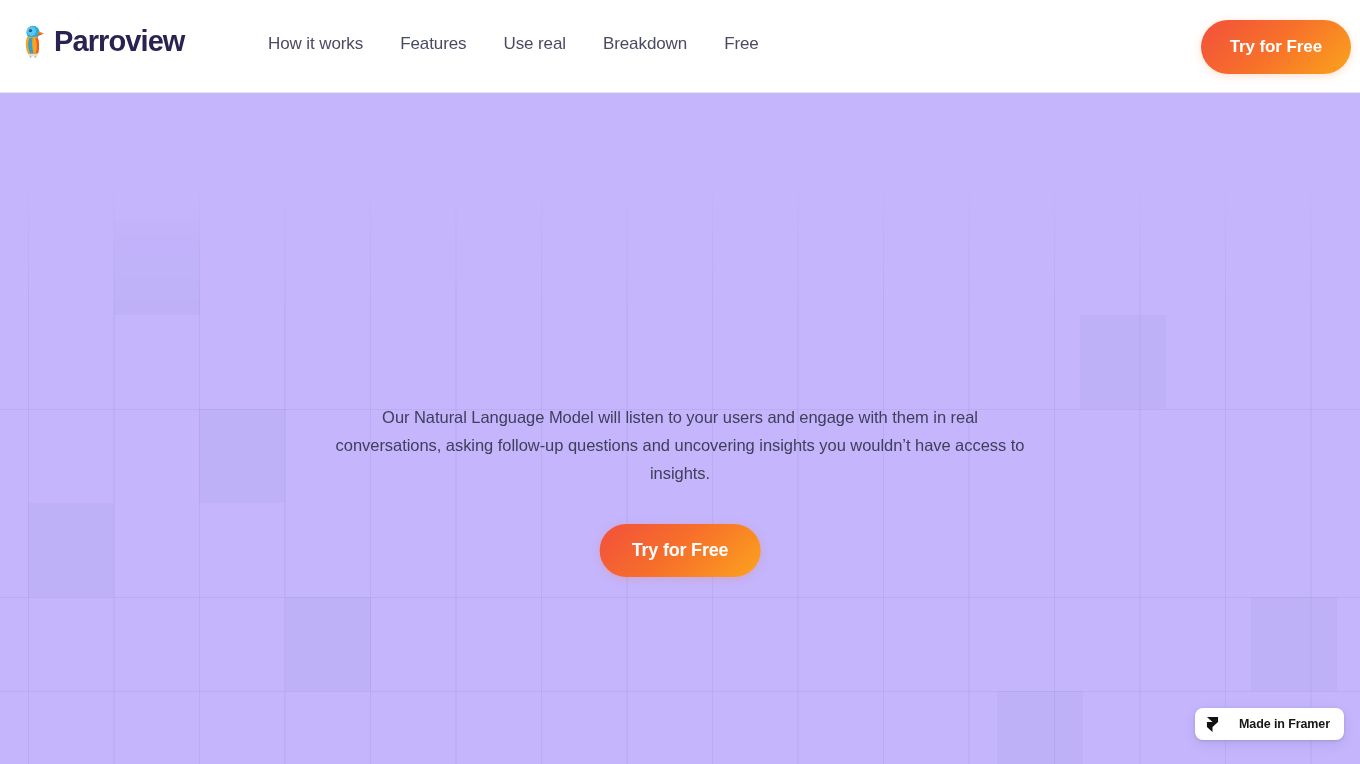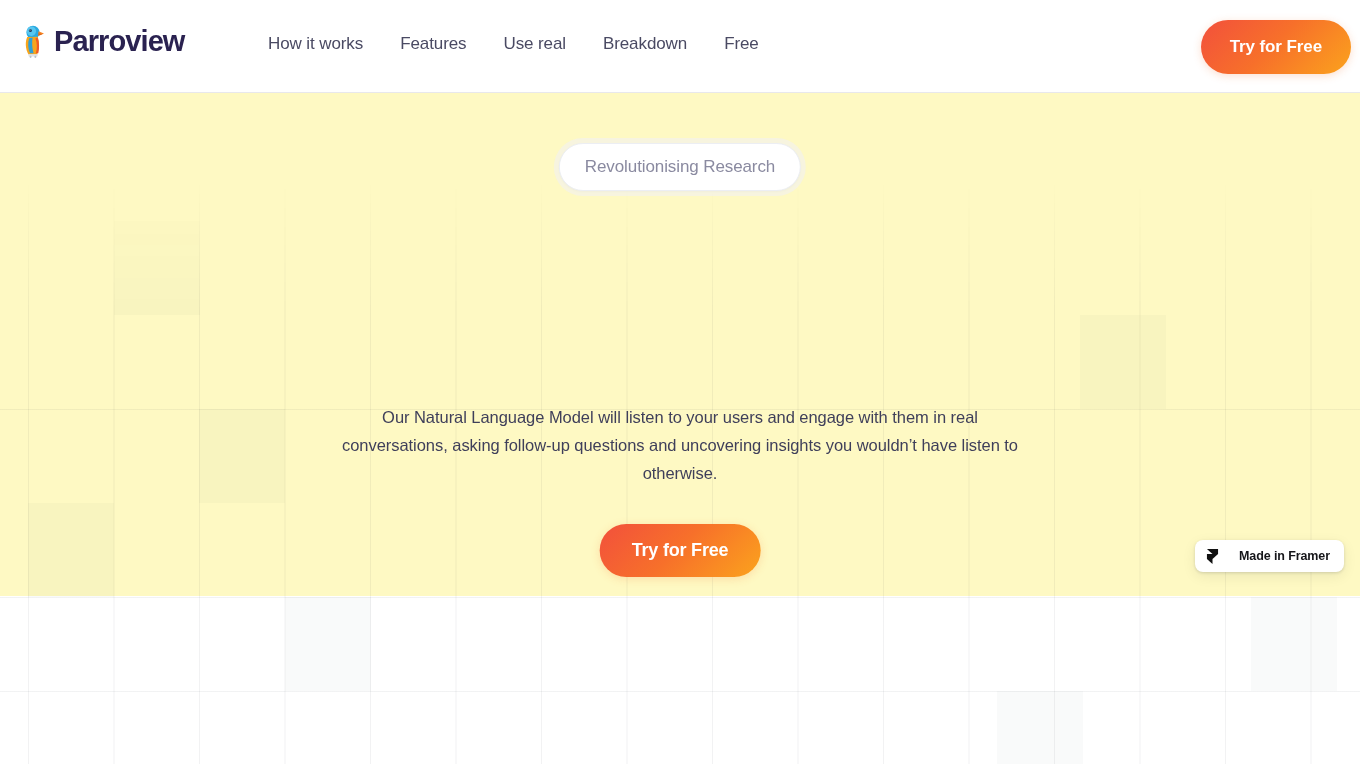--- a/index.html
+++ b/index.html
@@ -5,21 +5,21 @@
   * { margin:0; padding:0; box-sizing:border-box; }
 
   html, body {
     width:1360px; height:764px;
     overflow:hidden;
     background:#ffffff;
     font-family:"Liberation Sans", sans-serif;
     -webkit-font-smoothing:antialiased;
   }
 
-  .page { position:relative; width:1360px; height:596px; background:#fef9c3; }
+  .page { position:relative; width:1360px; height:764px; background:#c4b5fd; }
 
   
   .grid-bg {
     position:absolute;
     left:0; top:180px;
     width:1360px; height:584px;
     background-image:
       linear-gradient(to right, rgba(17,24,39,0.055) 1px, transparent 1px),
       linear-gradient(to bottom, rgba(17,24,39,0.055) 1px, transparent 1px);
     background-size:85.5px 94px;
@@ -177,25 +177,22 @@
       <a class="nav-link">Use real</a>
       <a class="nav-link">Breakdown</a>
       <a class="nav-link">Free</a>
     </nav>
 
     <button class="header-cta">Try for Free</button>
   </header>
 
   <section class="hero">
 
-    <div class="badge-wrap">
-      <div class="badge">Revolutionising Research</div>
-    </div>
-
-    <p class="hero-sub">Our Natural Language Model will listen to your users and engage with them in real conversations, asking follow-up questions and uncovering insights you wouldn’t have listen to otherwise.</p>
+
+    <p class="hero-sub">Our Natural Language Model will listen to your users and engage with them in real conversations, asking follow-up questions and uncovering insights you wouldn’t have access to insights.</p>
 
     <div class="hero-actions">
       <button class="btn-primary">Try for Free</button>
     </div>
   </section>
 
   <a class="framer-badge">
     <svg class="framer-mark" viewBox="0 0 14 16">
       <path d="M1 0 H13 V5.33 H7 L1 0 Z" fill="#111111"></path>
       <path d="M1 5.33 H13 L7 10.66 H1 V5.33 Z" fill="#111111"></path>

